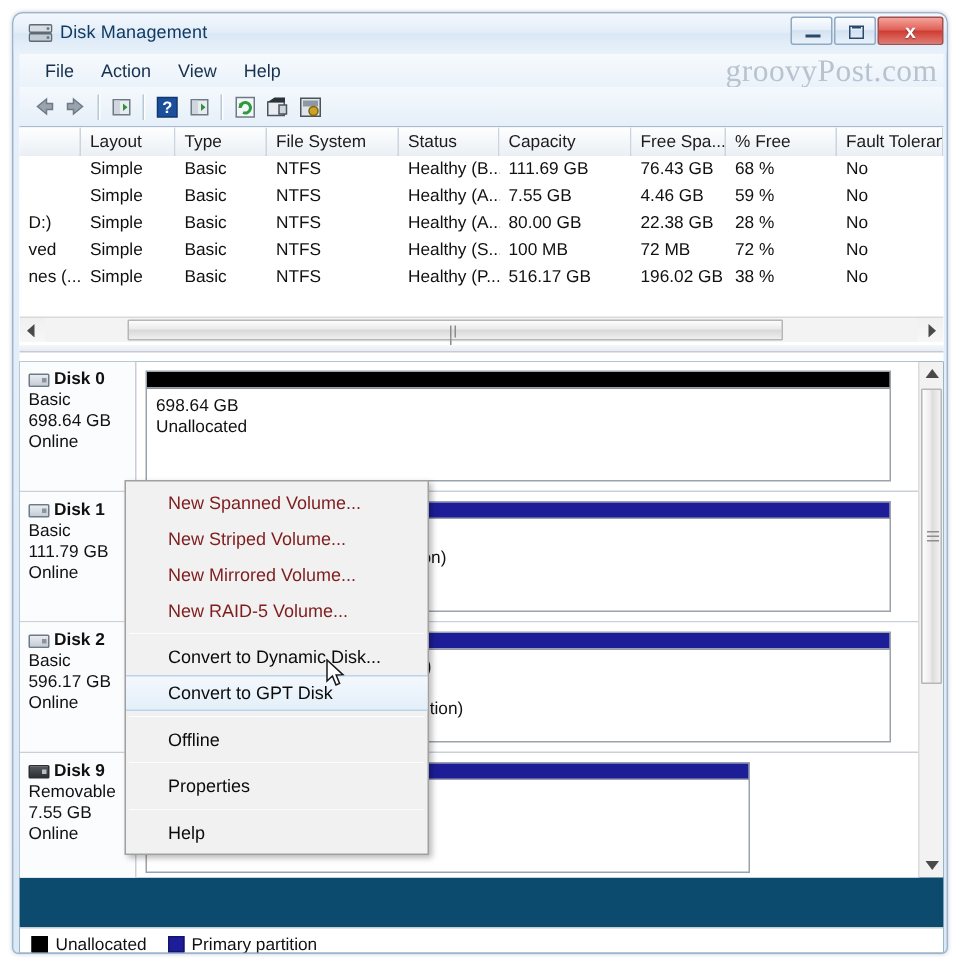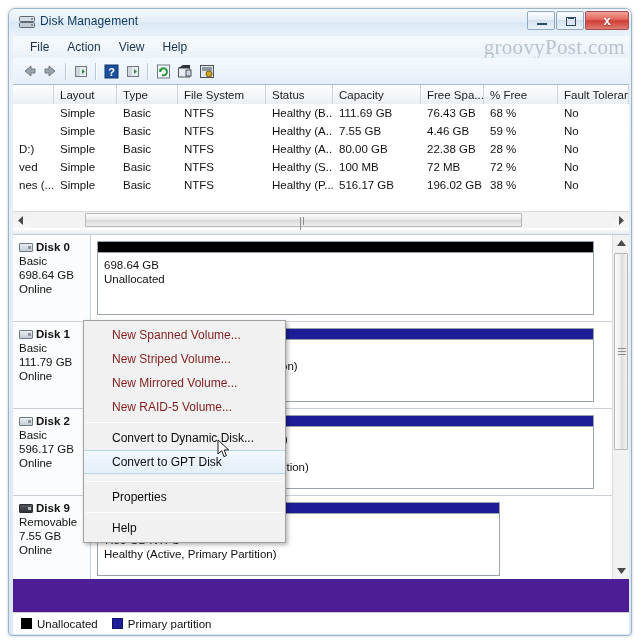--- a/index.html
+++ b/index.html
@@ -181,23 +181,23 @@
   
   .splitter {
     position: absolute; left: 0; top: 145px;
     width: 616px; height: 5px;
     background: linear-gradient(to bottom,#f5f7f9,#e8ecf1);
     border-bottom: 1px solid #c3ccd6;
   }
 
   
   .graphpane {
-    position: absolute; left: 0; top: 150px;
+    position: absolute; left: 0; top: 156px;
     width: 616px; height: 399px;
-    background: #4c1d95;
+    background: #0c4a6e;
     overflow: hidden;
   }
   .gv-scrollarea {
     position: absolute; left: 0; top: 0;
     width: 599px; height: 344px;
     overflow: hidden;
     background: #ffffff;
   }
 
   .diskrow {
@@ -659,20 +659,21 @@
 
     <div class="ctxmenu">
       <div class="ctx-item disabled">New Spanned Volume...</div>
       <div class="ctx-item disabled">New Striped Volume...</div>
       <div class="ctx-item disabled">New Mirrored Volume...</div>
       <div class="ctx-item disabled">New RAID-5 Volume...</div>
       <div class="ctx-sep"></div>
       <div class="ctx-item">Convert to Dynamic Disk...</div>
       <div class="ctx-item selected">Convert to GPT Disk</div>
       <div class="ctx-sep"></div>
+      <div class="ctx-item">Offline</div>
       <div class="ctx-sep"></div>
       <div class="ctx-item">Properties</div>
       <div class="ctx-sep"></div>
       <div class="ctx-item">Help</div>
     </div>
 
     <svg class="cursor" width="14" height="20" viewBox="0 0 14 20">
       <path d="M1 1 L1 15 L4.6 11.7 L7 17.6 L9.4 16.6 L7.1 11 L11.6 10.8 Z" fill="#ffffff" stroke="#1a1a1a" stroke-width="1"></path>
     </svg>
 

